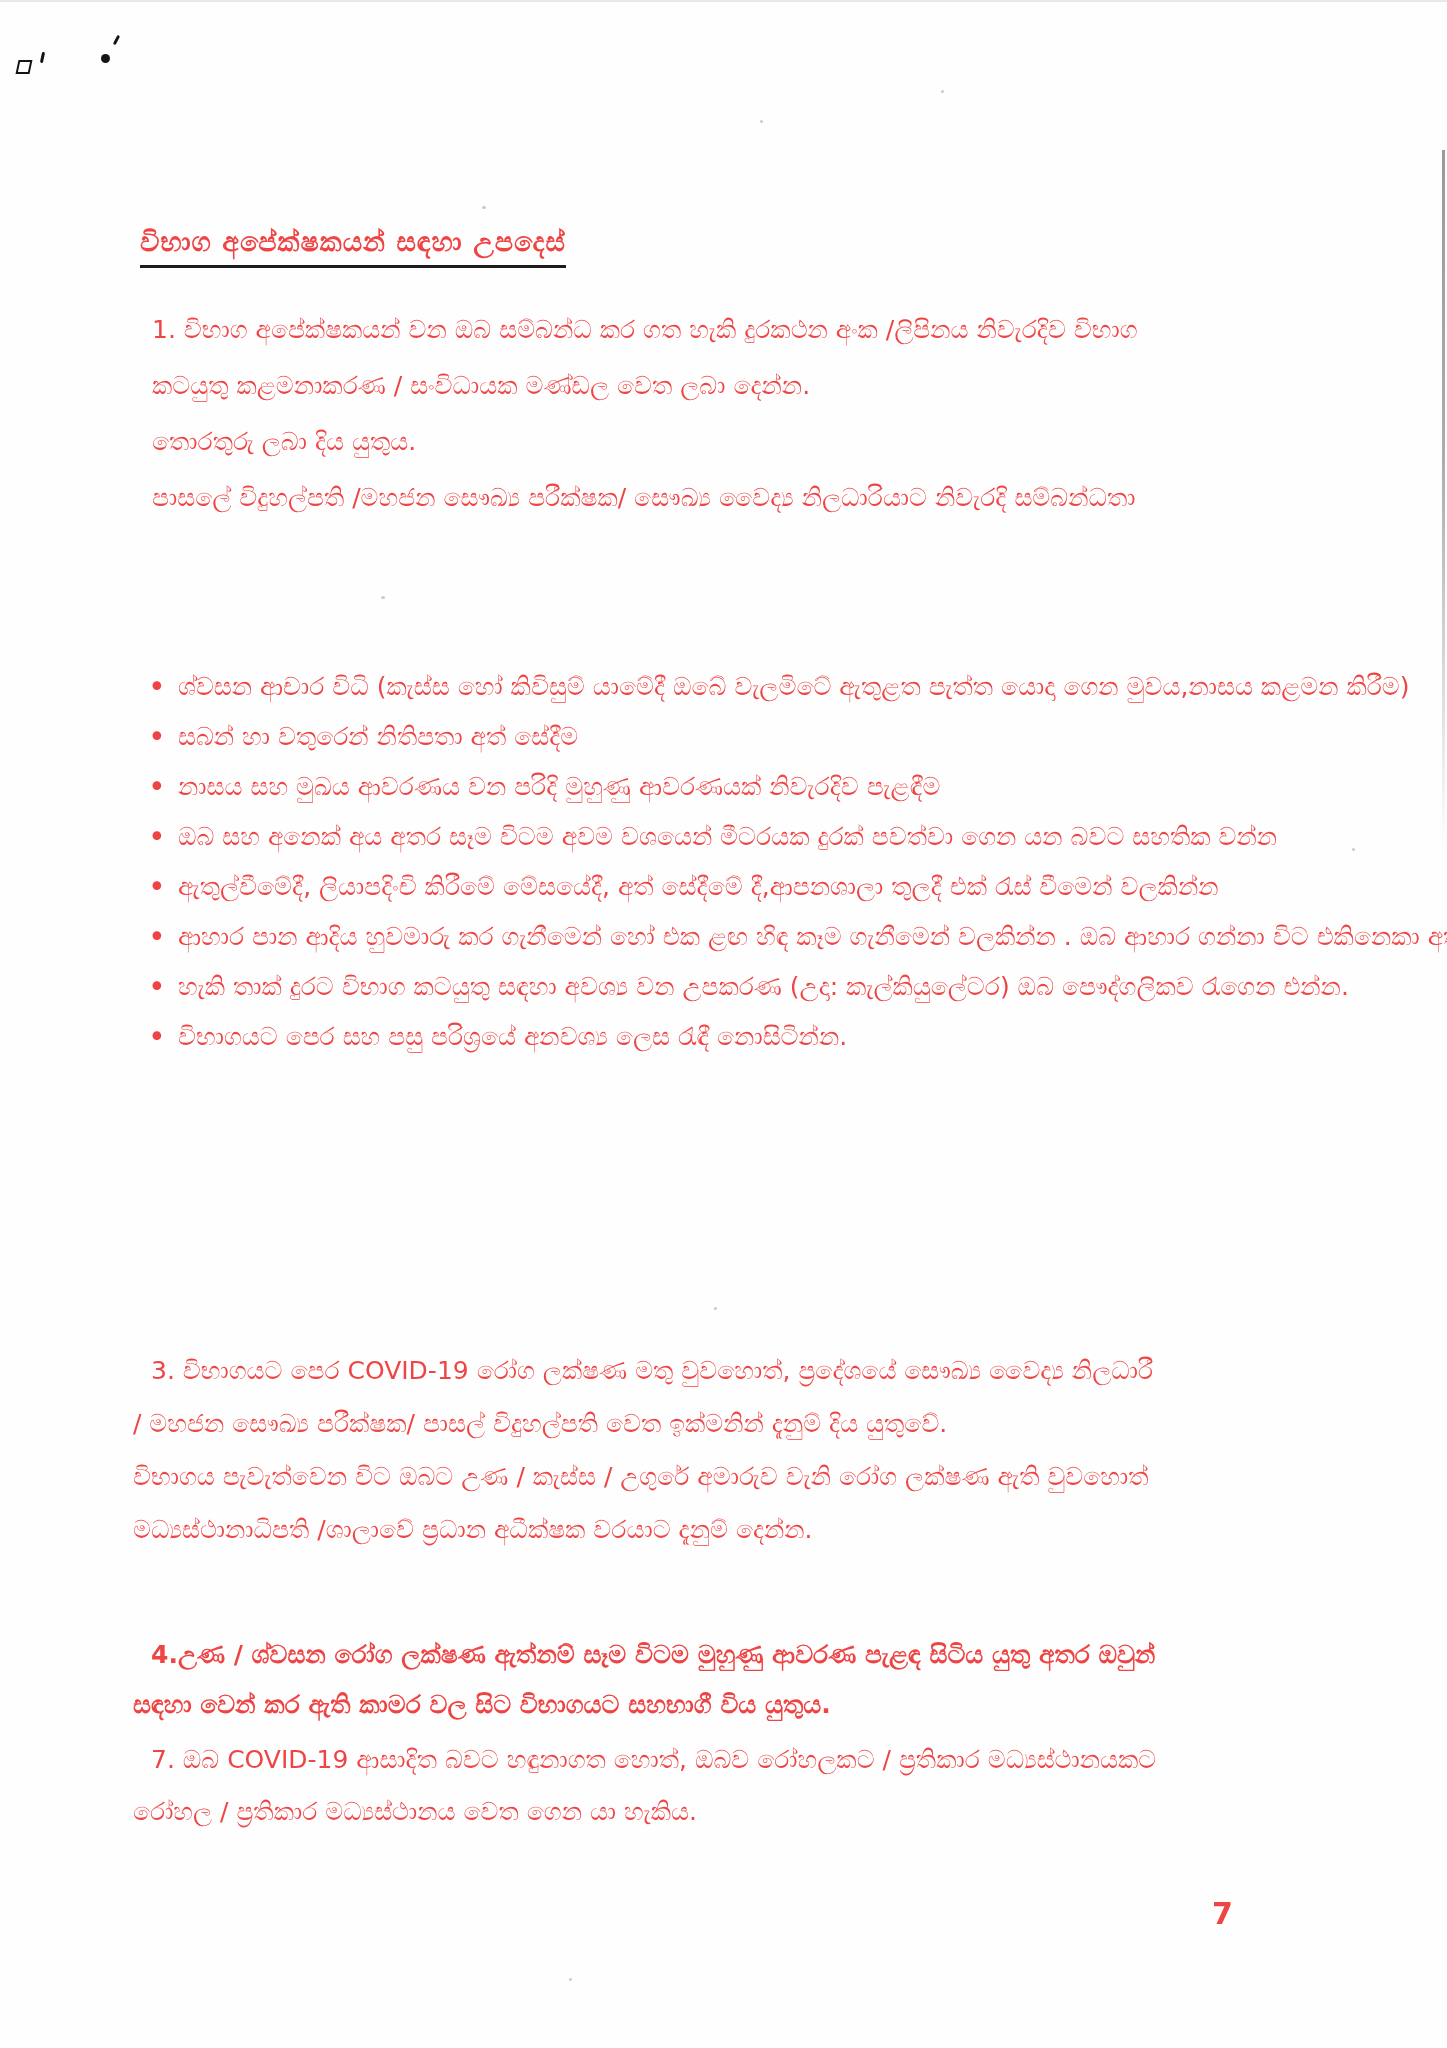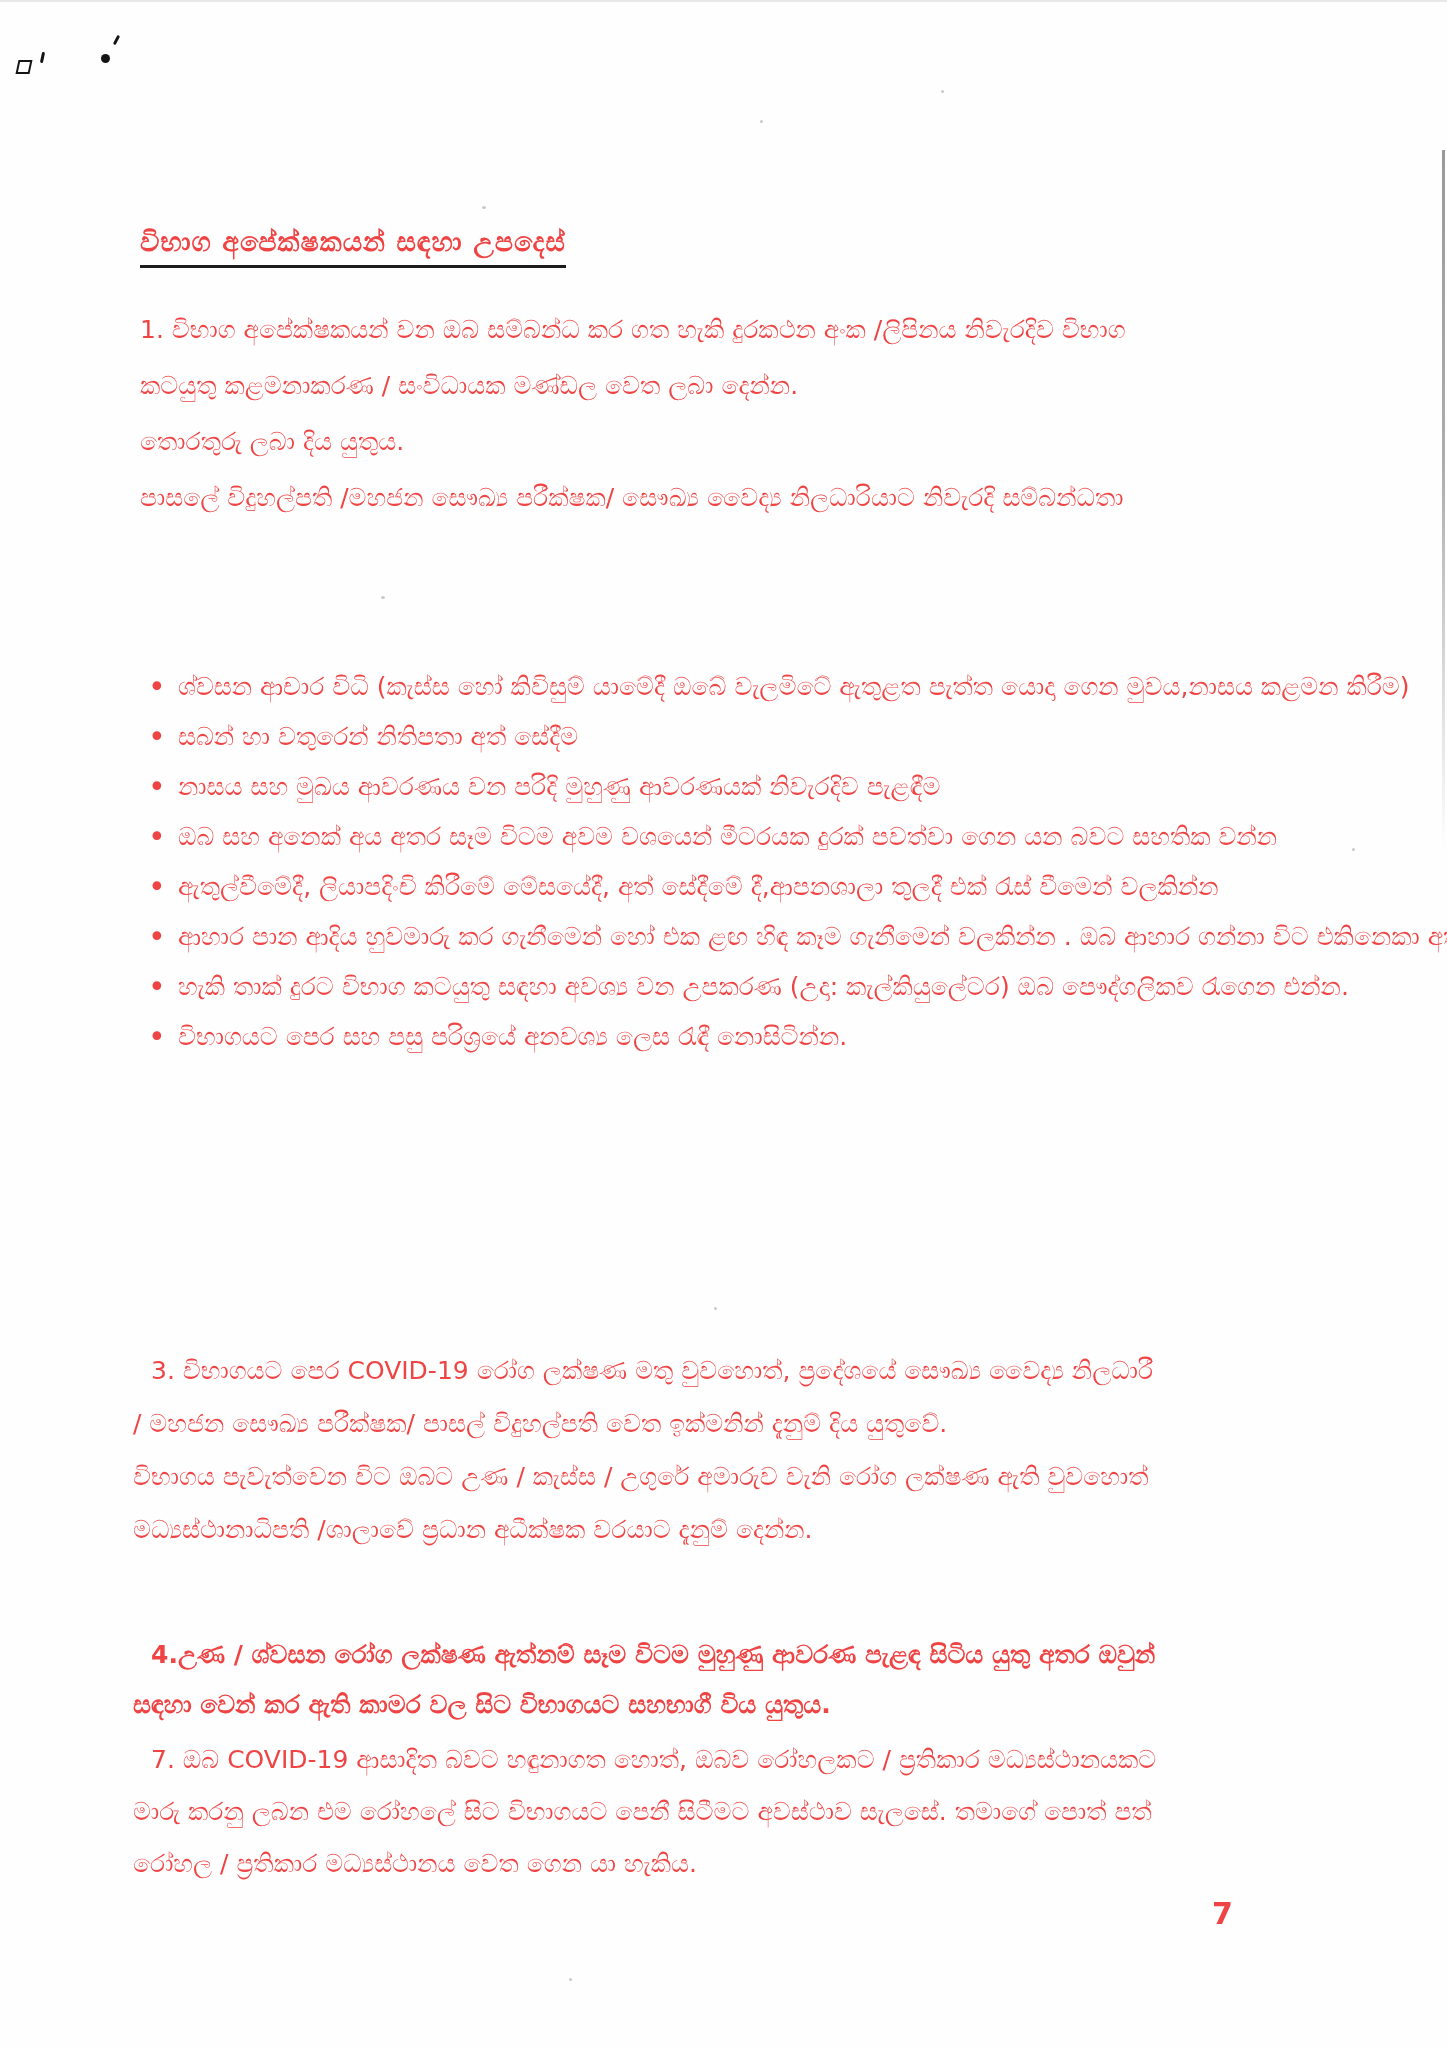--- a/index.html
+++ b/index.html
@@ -29,21 +29,21 @@
     padding-bottom: 7px;
     border-bottom: 3px solid #1c1c1c;
   }
   
   .block {
     position: absolute;
     white-space: nowrap;
     font-size: 25px;
   }
   .block .line { display: block; }
-  #item1 { left: 140px; top: 300px;  line-height: 56px; }
+  #item1 { left: 152px; top: 300px;  line-height: 56px; }
   #item2-intro { left: 139px; top: 548px; line-height: 55px; }
   #item3 { left: 133px; top: 1342px; line-height: 53px; }
   #item4 { left: 133px; top: 1628px; line-height: 50px; font-weight: bold; }
   #item5 { left: 133px; top: 1732px; line-height: 52px; }
   .first-indent { padding-left: 18px; text-align: center; }
   
   #bullet-list {
     position: absolute;
     left: 148px;
     top: 660px;
@@ -168,19 +168,18 @@
     <span class="line">මධ්‍යස්ථානාධිපති /ශාලාවේ ප්‍රධාන අධීක්ෂක වරයාට දැනුම් දෙන්න.</span>
   </div>
 
   <div class="block" id="item4">
     <span class="line first-indent">4.උණ / ශ්වසන රෝග ලක්ෂණ ඇත්නම් සෑම විටම මුහුණු ආවරණ පැළඳ සිටිය යුතු අතර ඔවුන්</span>
     <span class="line">සඳහා වෙන් කර ඇති කාමර වල සිට විභාගයට සහභාගී විය යුතුය.</span>
   </div>
 
   <div class="block" id="item5">
     <span class="line first-indent">7. ඔබ COVID-19 ආසාදිත බවට හඳුනාගත හොත්, ඔබව රෝහලකට / ප්‍රතිකාර මධ්‍යස්ථානයකට</span>
-    <span class="line">මාරු කරනු ලබන එම රෝහලේ සිට විභාගයට පෙනී සිටීමට අවස්ථාව සැලසේ. තමාගේ පොත් පත්</span>
     <span class="line">රෝහල / ප්‍රතිකාර මධ්‍යස්ථානය වෙත ගෙන යා හැකිය.</span>
   </div>
 
   <div class="page-number">7</div>
 
 </div>
 
 </body></html>

